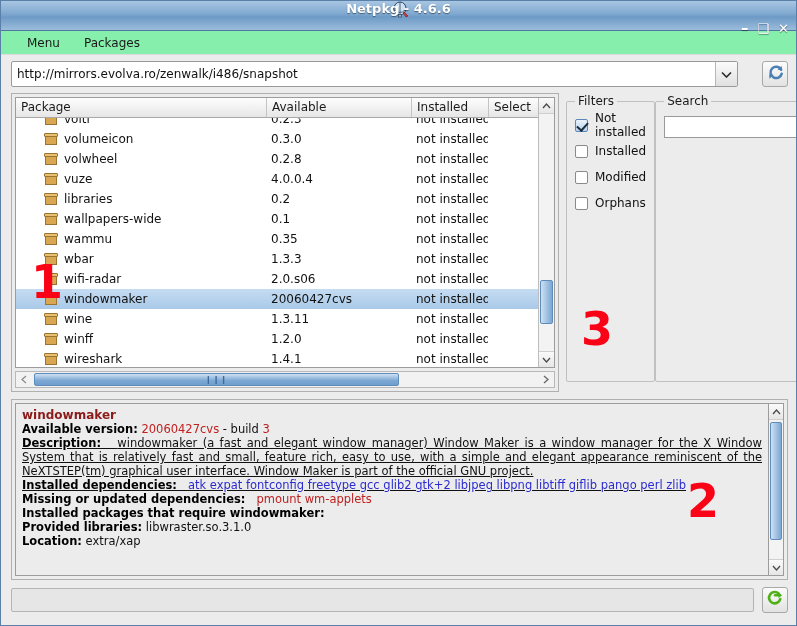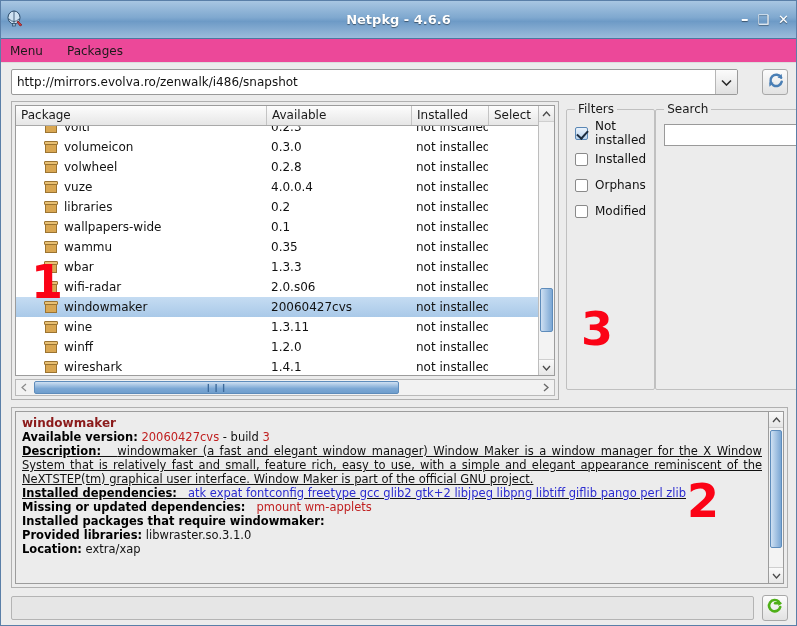--- a/index.html
+++ b/index.html
@@ -16,24 +16,24 @@
     position: relative;
     width: 797px; height: 626px;
     background: #ececec;
     border: 1px solid #5a7fa8;
     overflow: hidden;
   }
 
   
   .titlebar {
     position: relative;
-    height: 38px;
+    height: 30px;
     background: linear-gradient(to bottom, #a8c6e2 0%, #7fa8cf 45%, #6d9ac6 55%, #9cbcdb 100%);
     border-bottom: 1px solid #4d76a0;
-    display: flex; align-items: center;
+    display: flex; align-items: center; flex-direction: column;
   }
   .titlebar .tb-icon {
     width: 20px; height: 20px; margin-left: 4px;
     position: relative; flex: 0 0 auto;
   }
   .titlebar .tb-title {
     position: absolute; left: 0; right: 0; text-align: center;
     color: #ffffff; font-weight: bold; font-size: 13px;
     text-shadow: 0 1px 1px rgba(0,0,0,.45);
     pointer-events: none;
@@ -45,22 +45,22 @@
   }
   .tb-btn {
     color: #ffffff; font-size: 13px; line-height: 1;
     text-shadow: 0 1px 1px rgba(0,0,0,.45);
     cursor: default; font-weight: bold;
   }
   .tb-btn.min { font-size: 15px; }
 
   
   .menubar {
-    height: 24px; background: #ec4899;
-    display: flex; align-items: center; padding-left: 6px; gap: 18px;
+    height: 24px; background: #86efac;
+    display: flex; align-items: center; padding-left: 23px; gap: 18px;
     border-bottom: 1px solid #dcdcdc;
   }
   .menubar .mi { font-size: 12px; color: #1a1a1a; padding: 2px 3px; cursor: default; }
 
   
   .urlrow {
     display: flex; align-items: center;
     padding: 6px 8px 6px 10px; gap: 24px;
     background: #ececec;
   }
@@ -497,25 +497,25 @@
         <div class="chkrow">
           <span class="chk on"></span>
           <span class="chklbl">Not installed</span>
         </div>
         <div class="chkrow">
           <span class="chk"></span>
           <span class="chklbl">Installed</span>
         </div>
         <div class="chkrow">
           <span class="chk"></span>
-          <span class="chklbl">Orphans</span>
+          <span class="chklbl">Modified</span>
         </div>
         <div class="chkrow">
           <span class="chk"></span>
-          <span class="chklbl">Modified</span>
+          <span class="chklbl">Orphans</span>
         </div>
       </fieldset>
 
       <fieldset class="grp">
         <legend>Search</legend>
         <div class="searchrow">
           <input type="text" value="" style="">
           <div class="searchbtn">
             <span>
               <svg width="16" height="16" viewBox="0 0 16 16">

